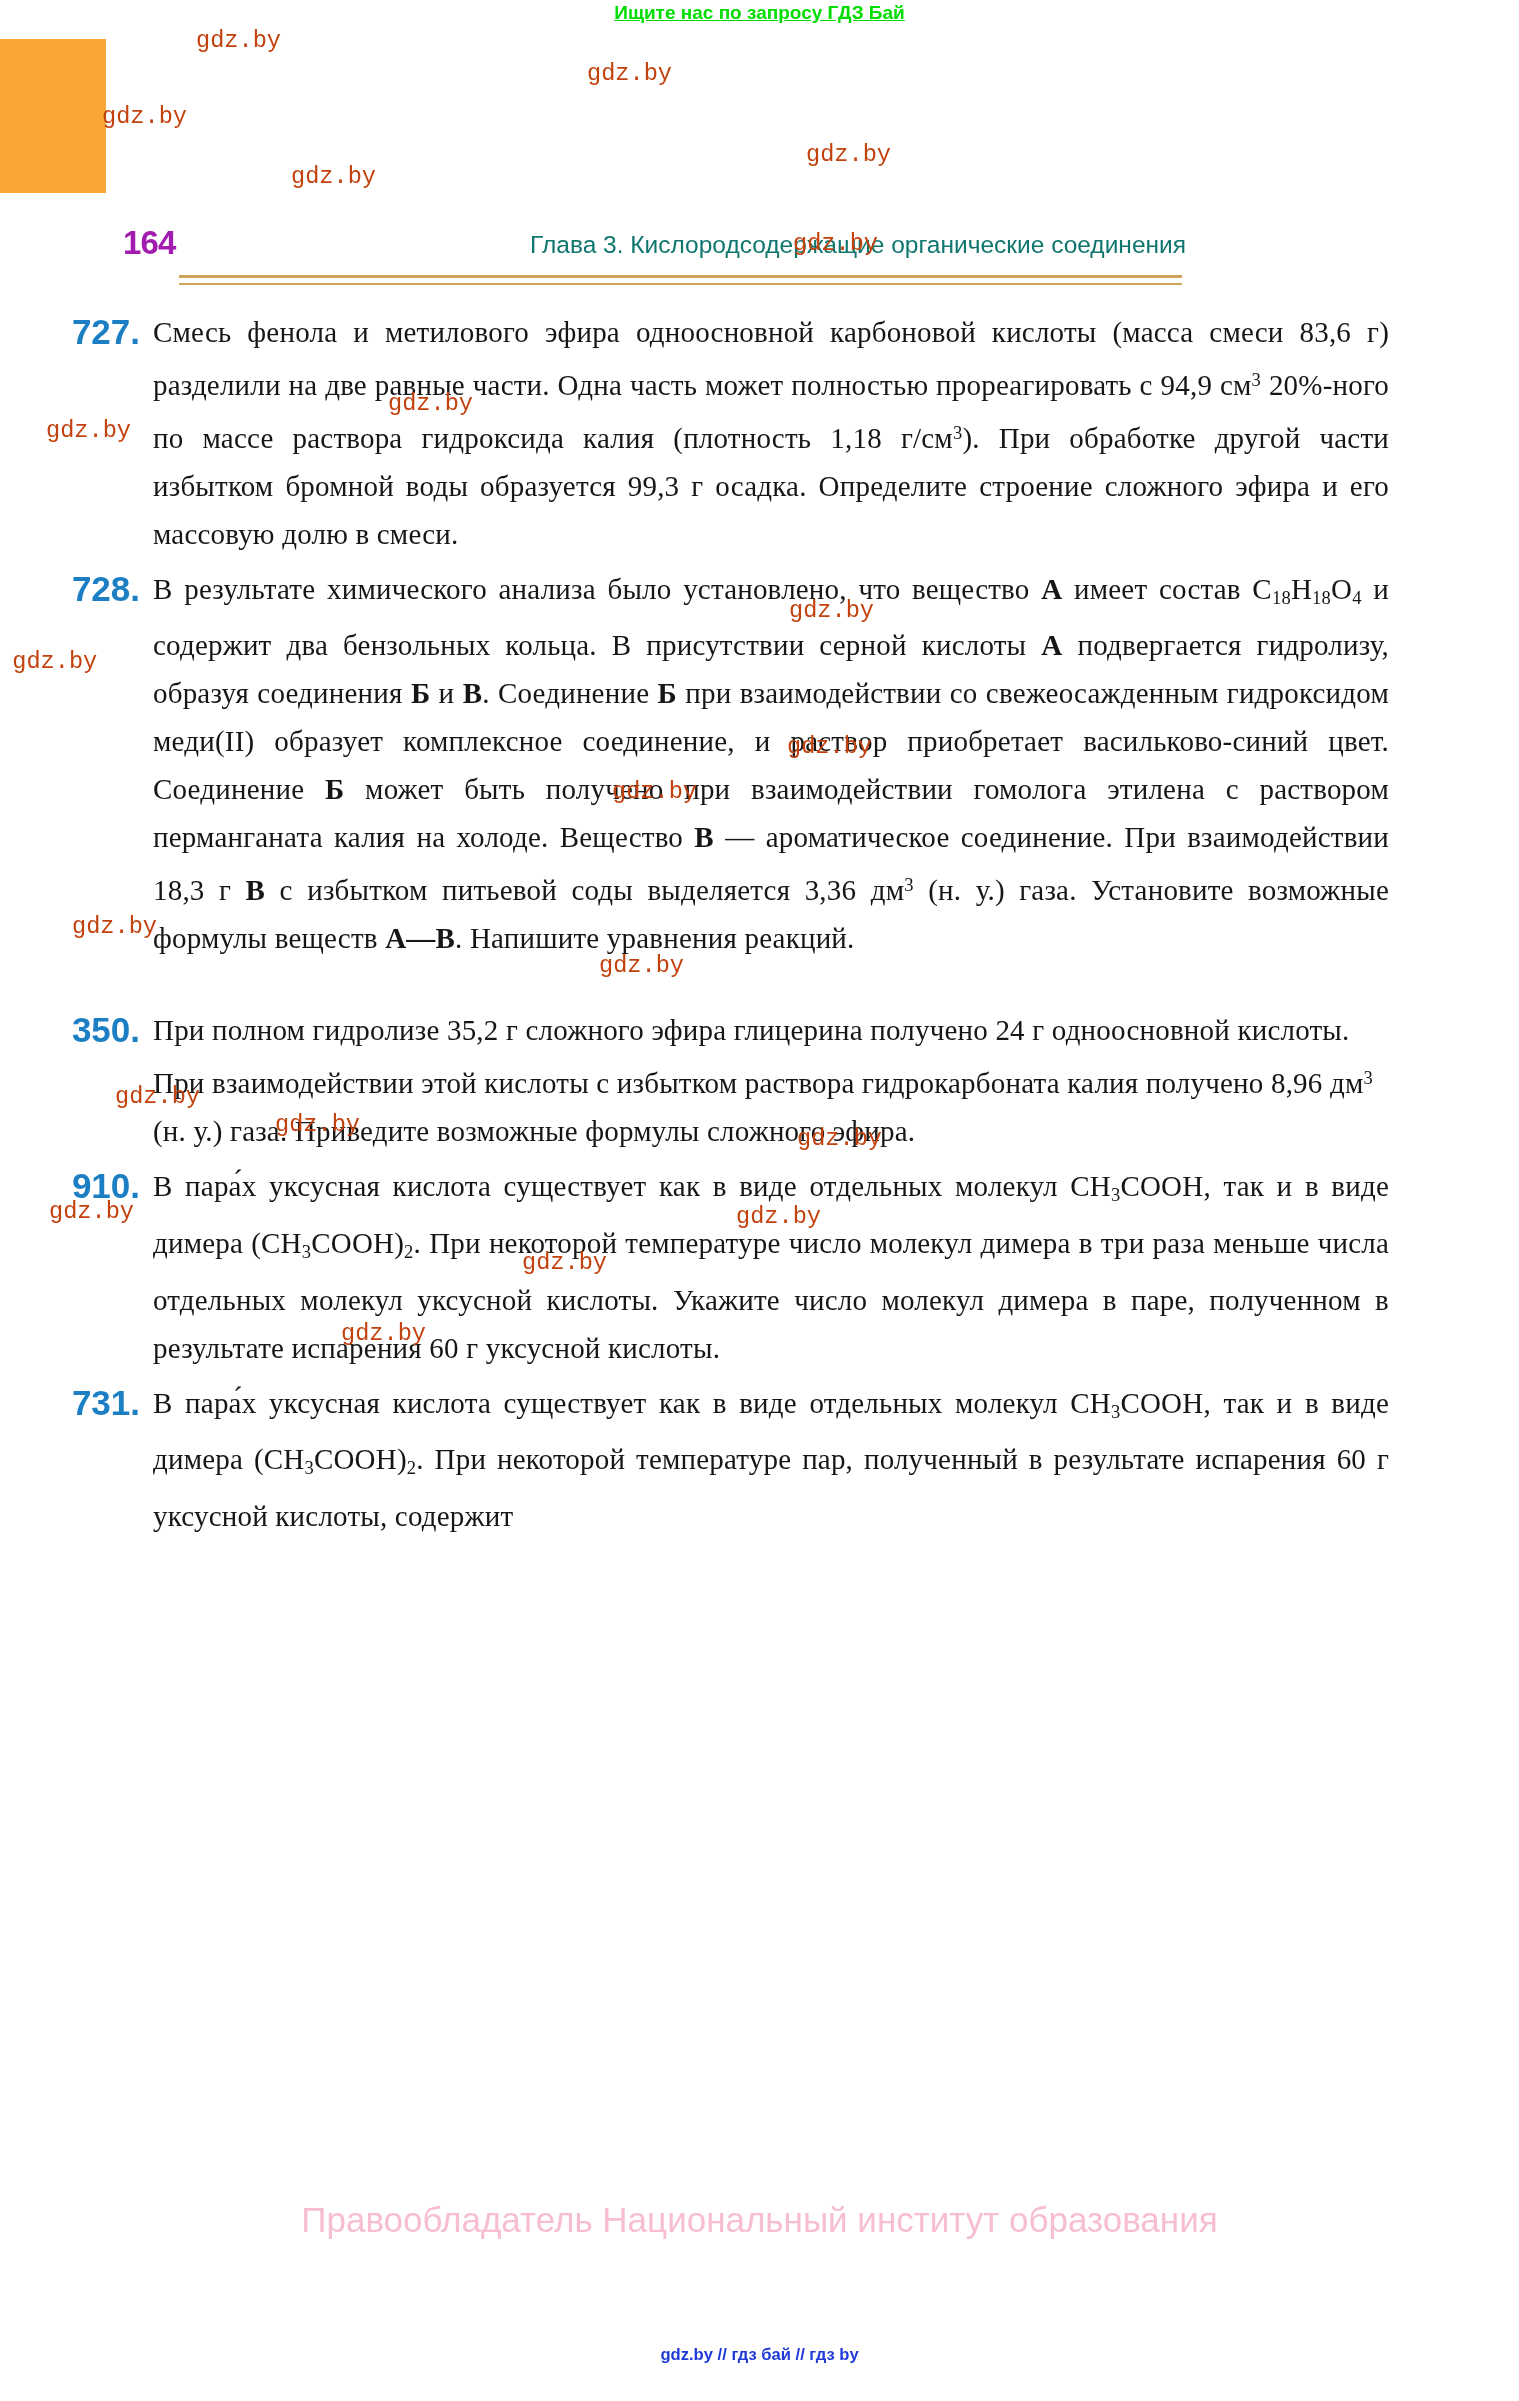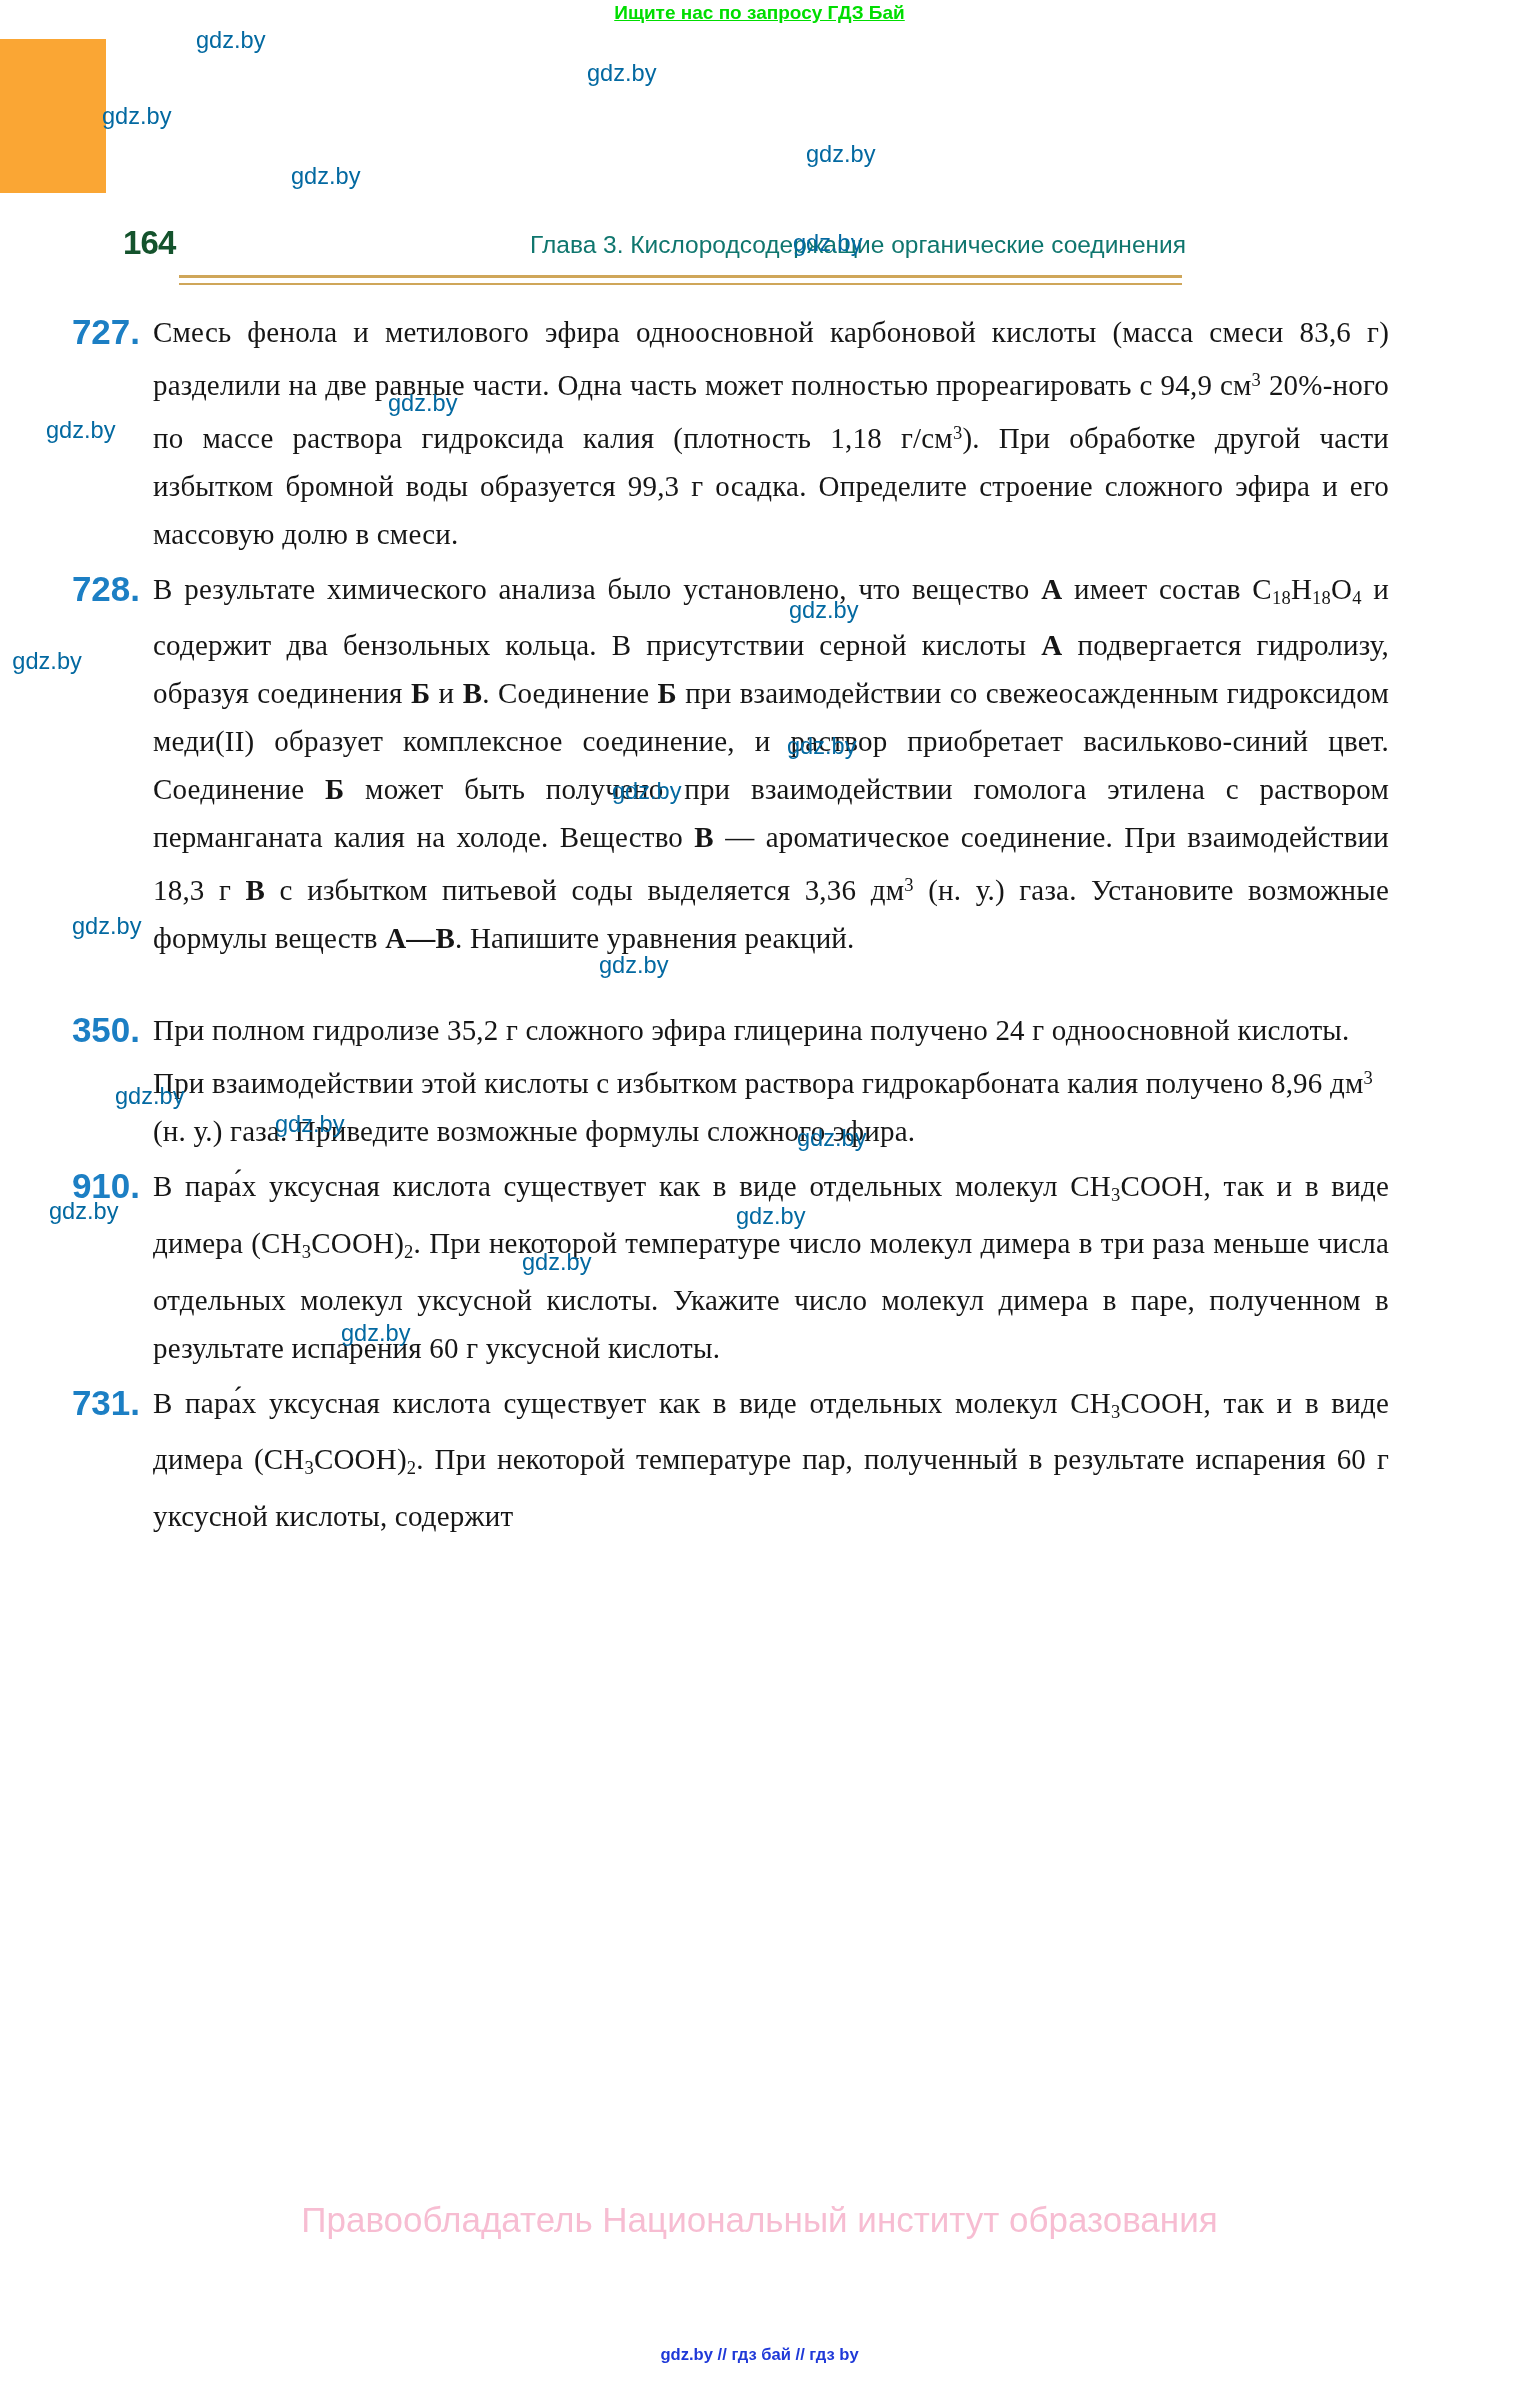--- a/index.html
+++ b/index.html
@@ -42,21 +42,21 @@
   }
 
   
   .page-number {
     position: absolute;
     left: 123px;
     top: 224px;
     font-family: "Liberation Sans", sans-serif;
     font-weight: bold;
     font-size: 33px;
-    color: #14532d;
+    color: #a21caf;
     letter-spacing: -0.9px;
   }
   .chapter-title {
     position: absolute;
     left: 311px;
     top: 231px;
     width: 875px;
     text-align: right;
     font-family: "Liberation Sans", sans-serif;
     font-size: 24.5px;
@@ -139,22 +139,22 @@
     text-align: center;
     font-family: "Liberation Sans", sans-serif;
     font-size: 16.6px;
     font-weight: bold;
     color: #1f39d8;
   }
 
   
   .wm {
     position: absolute;
-    font-family: Liberation Sans, sans-serif;
-    color: #0369a1;
+    font-family: Liberation Mono, monospace;
+    color: #c2410c;
     white-space: nowrap;
     pointer-events: none;
   }
 </style>
 </head>
 <body>
 
 <div class="page">
 
   <div class="promo-banner">Ищите нас по запросу ГДЗ Бай</div>

